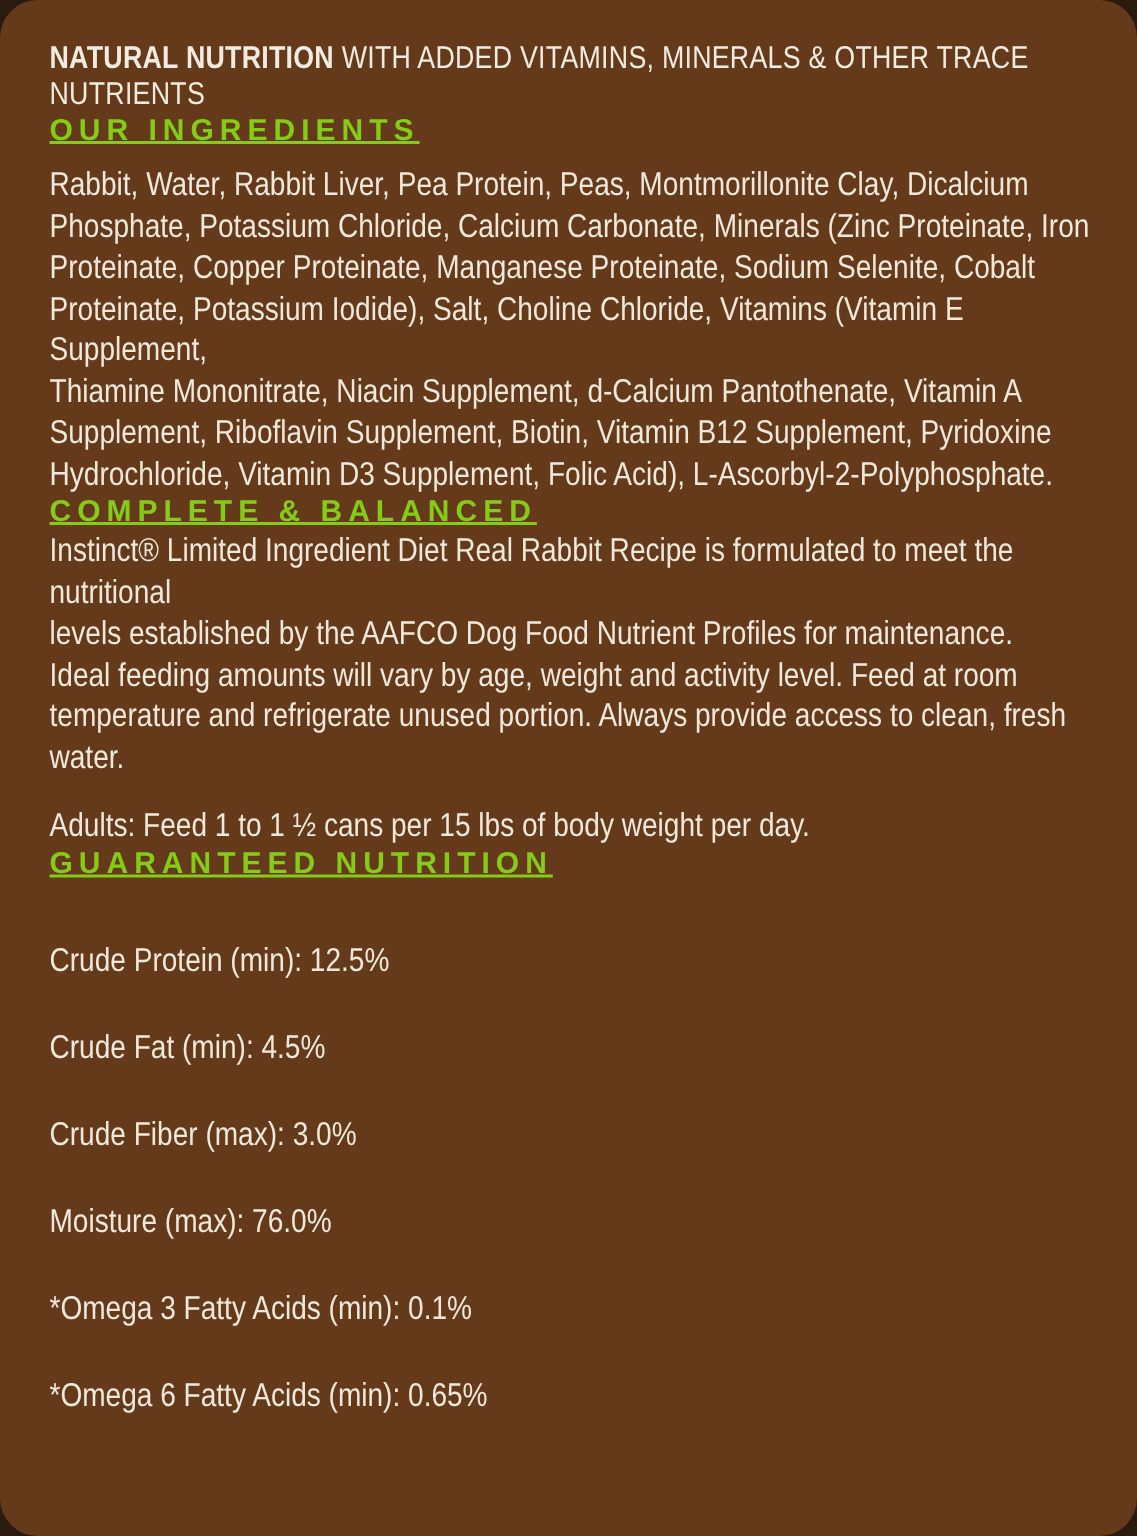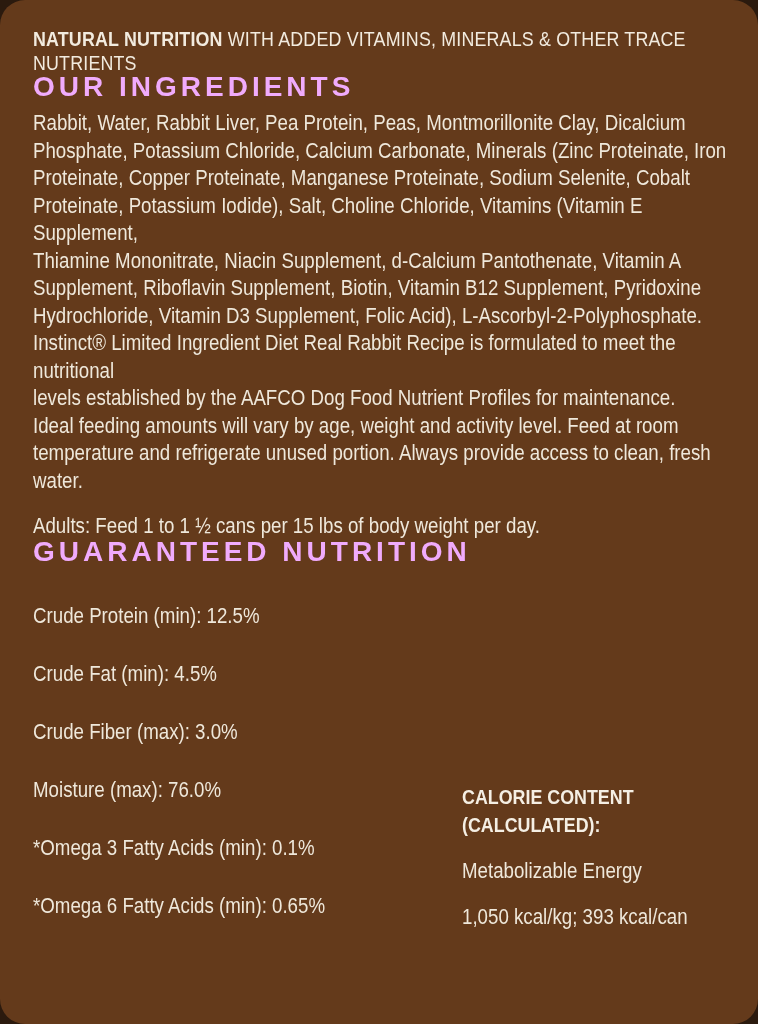--- a/index.html
+++ b/index.html
@@ -25,25 +25,26 @@
   }
   .tagline {
     font-size: 21px;
     line-height: 24px;
     letter-spacing: 0.2px;
     color: #F2EBDF;
   }
   .tagline .tag-bold { font-weight: 700; }
   h2.section-heading {
     margin: 0;
-    font-size: 28px;
+    font-size: 20px;
     font-weight: 700;
     letter-spacing: 4px;
-    color: #f0abfc;
+    color: #84cc16;
     line-height: 24px;
+    text-decoration: underline;
   }
   .mt-tag { margin-top: 12px; }
   .body-text {
     font-size: 22px;
     line-height: 27.5px;
     color: #EFE8DB;
   }
   .sec { margin-top: 16px; }
   .sec-feeding { margin-top: 18px; }
   .adults-line { margin-top: 18px; }
@@ -75,47 +76,41 @@
 
   <h2 class="section-heading mt-tag">OUR INGREDIENTS</h2>
   <div class="body-text condensed heading-gap">Rabbit, Water, Rabbit Liver, Pea Protein, Peas, Montmorillonite Clay, Dicalcium
 Phosphate, Potassium Chloride, Calcium Carbonate, Minerals (Zinc Proteinate, Iron
 Proteinate, Copper Proteinate, Manganese Proteinate, Sodium Selenite, Cobalt
 Proteinate, Potassium Iodide), Salt, Choline Chloride, Vitamins (Vitamin E Supplement,
 Thiamine Mononitrate, Niacin Supplement, d-Calcium Pantothenate, Vitamin A
 Supplement, Riboflavin Supplement, Biotin, Vitamin B12 Supplement, Pyridoxine
 Hydrochloride, Vitamin D3 Supplement, Folic Acid), L-Ascorbyl-2-Polyphosphate.</div>
 
+  <h2 class="section-heading sec">COMPLETE &amp; BALANCED</h2>
   <div class="body-text condensed">Instinct® Limited Ingredient Diet Real Rabbit Recipe is formulated to meet the nutritional
 levels established by the AAFCO Dog Food Nutrient Profiles for maintenance.</div>
 
   <div class="body-text condensed">Ideal feeding amounts will vary by age, weight and activity level. Feed at room
 temperature and refrigerate unused portion. Always provide access to clean, fresh water.</div>
   <div class="body-text condensed adults-line">Adults: Feed 1 to 1 ½ cans per 15 lbs of body weight per day.</div>
 
   <h2 class="section-heading sec-ga">GUARANTEED NUTRITION</h2>
 
   <div class="ga-row">
     <div class="ga-left">
       <div class="ga-items condensed">
         <div>Crude Protein (min): 12.5%</div>
         <div>Crude Fat (min): 4.5%</div>
         <div>Crude Fiber (max): 3.0%</div>
         <div>Moisture (max): 76.0%</div>
         <div>*Omega 3 Fatty Acids (min): 0.1%</div>
         <div>*Omega 6 Fatty Acids (min): 0.65%</div>
       </div>
     </div>
-    <div class="ga-right">
-      <div class="condensed">
-        <div class="calorie-heading">CALORIE CONTENT (CALCULATED):</div>
-        <div class="calorie-line">Metabolizable Energy</div>
-        <div class="calorie-line">1,050 kcal/kg; 393 kcal/can</div>
-      </div>
-    </div>
   </div>
 
   <div class="footnote condensed">
     
     
   </div>
 
 </div>
 
 </body></html>

